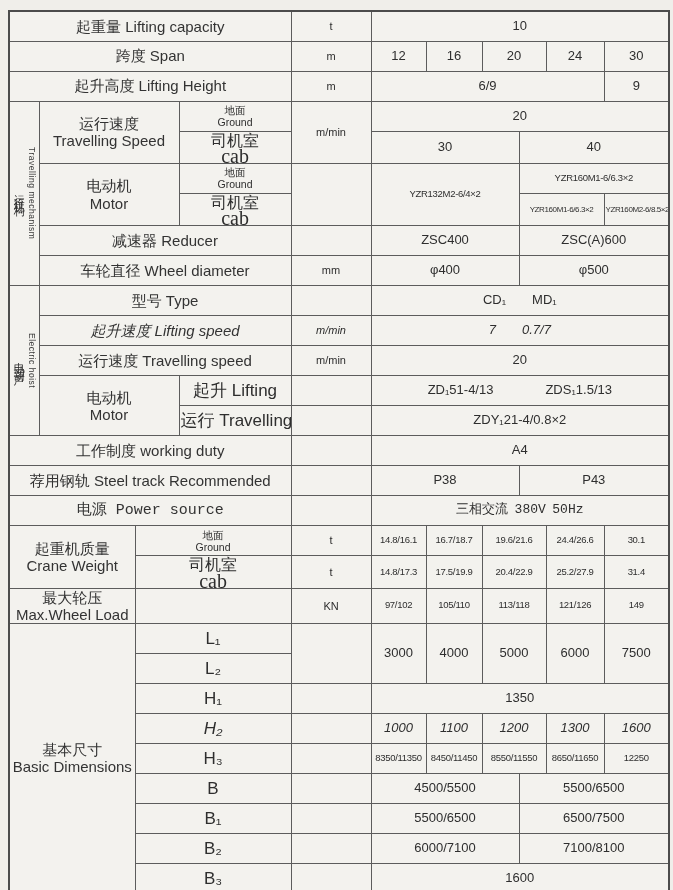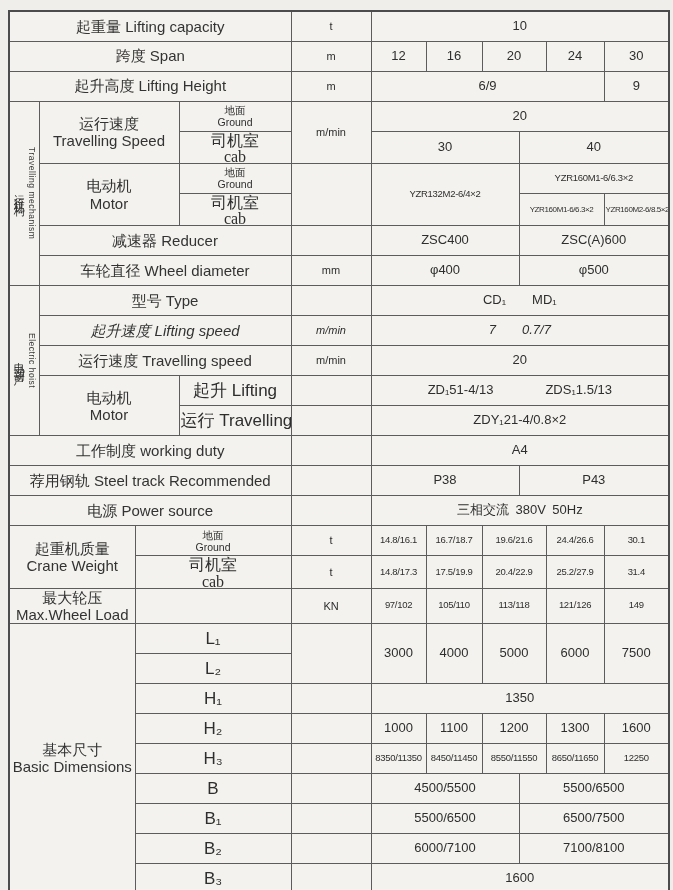--- a/index.html
+++ b/index.html
@@ -22,21 +22,21 @@
     border:1px solid #5c5c5c;
     text-align:center;
     vertical-align:middle;
     padding:0 1px;
     overflow:hidden;
     line-height:1.15;
   }
   .lab,.lab2{font-size:15px;color:#333;}
   .sub .ln{font-size:10.5px;}
   .subcab .ln0{font-size:16px;}
-  .subcab .ln1{font-family:"Liberation Serif","DejaVu Serif",serif;font-size:16px;line-height:13px;}
+  .subcab .ln1{font-family:"Liberation Serif","DejaVu Serif",serif;font-size:20px;line-height:13px;}
   .sub1{font-size:17px;}
   .unit{font-size:11px;}
   .val{font-size:13px;text-align:center;}
   .valsm{font-size:9.5px;letter-spacing:-0.3px;}
   .valxs{font-size:8px;letter-spacing:-0.4px;}
   .vlab{padding:0;}
   .vzh,.ven{
     writing-mode:vertical-lr;
     text-orientation:mixed;
     display:inline-block;
@@ -278,21 +278,21 @@
         <td class="unit">
           <div class="ln ln0"></div>
         </td>
         <td colspan="3" class="val">
           <div class="ln ln0">P38</div>
         </td>
         <td colspan="3" class="val">
           <div class="ln ln0">P43</div>
         </td>
       </tr>
-      <tr style="height: 30px;">
+      <tr style="height: 30px; font-family: Liberation Mono, monospace;">
         <td colspan="4" class="lab">
           <div class="ln ln0">电源 Power source</div>
         </td>
         <td class="unit">
           <div class="ln ln0"></div>
         </td>
         <td colspan="6" class="val">
           <div class="ln ln0">三相交流 380V 50Hz</div>
         </td>
       </tr>
@@ -411,21 +411,21 @@
         <td colspan="2" class="sub1">
           <div class="ln ln0">H₁</div>
         </td>
         <td class="unit">
           <div class="ln ln0"></div>
         </td>
         <td colspan="6" class="val">
           <div class="ln ln0">1350</div>
         </td>
       </tr>
-      <tr style="height: 30px;">
+      <tr style="height: 30px; font-style: italic;">
         <td colspan="2" class="sub1">
           <div class="ln ln0">H₂</div>
         </td>
         <td class="unit">
           <div class="ln ln0"></div>
         </td>
         <td class="val">
           <div class="ln ln0">1000</div>
         </td>
         <td class="val">

